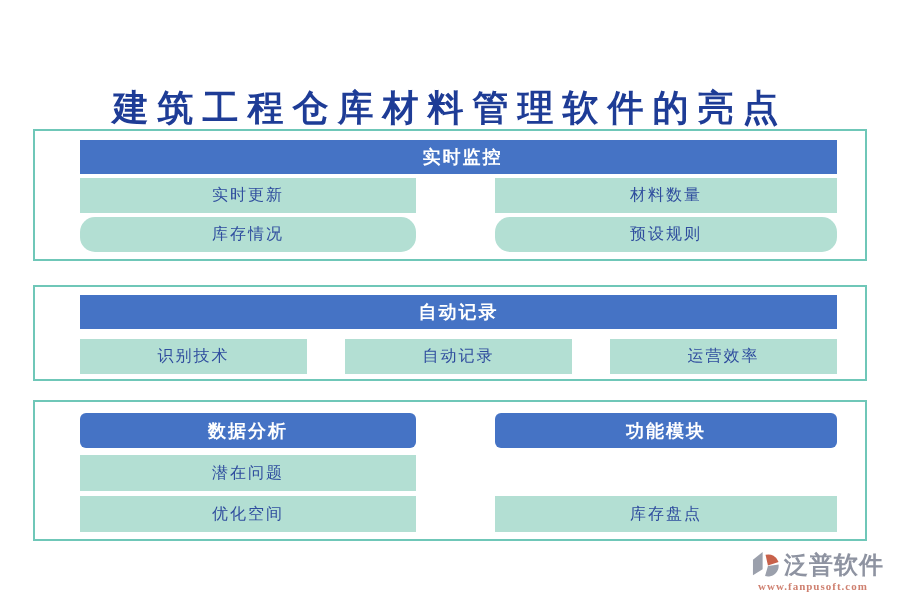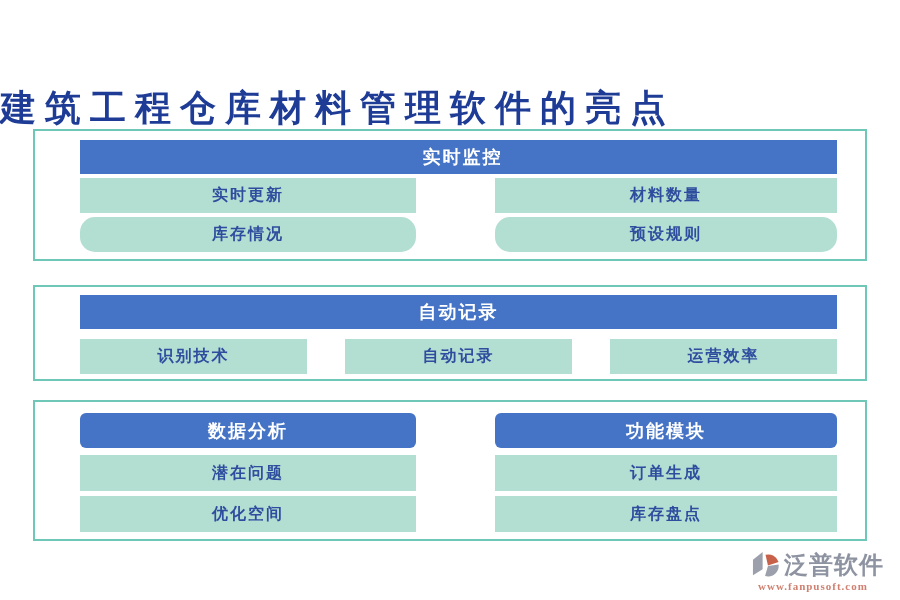--- a/index.html
+++ b/index.html
@@ -12,20 +12,21 @@
     --url-salmon:#CF8070;
     --icon-orange:#C8614A;
     --icon-gray:#9BA0AC;
   }
   *{margin:0;padding:0;box-sizing:border-box;}
   html,body{width:900px;height:600px;background:#ffffff;overflow:hidden;}
   body{font-family:"Liberation Serif","DejaVu Serif",serif;position:relative;}
 
   .title{
     position:absolute;top:84px;left:0;width:900px;
+    text-align:center;
     font-size:36px;font-weight:bold;
     letter-spacing:9px;
     color:var(--title-text,#1E3C96);
     white-space:nowrap;
   }
 
   .box{
     position:absolute;left:33px;width:834px;
     border:2px solid var(--box-border,#6FC7B8);
     background:#ffffff;
@@ -45,21 +46,21 @@
   }
   .bar-full{left:45px;width:757px;height:34px;}
   .box1 .bar-full{top:9px;padding-left:8px;}
   .box2 .bar-full{top:8px;}
   .bar-half{top:11px;height:35px;border-radius:6px;}
 
   .pill{
     position:absolute;
     background:var(--item-bg,#B3DFD3);
     color:var(--item-text,#2F4D9E);
-    font-size:16px;font-weight:bold;
+    font-size:16px;font-weight:normal;
     display:flex;align-items:center;justify-content:center;
     letter-spacing:2px;
     height:35px;
   }
   
   .c1{left:45px;width:336px;}
   .c2{left:460px;width:342px;}
   .box1 .r1{top:47px;}
   .box1 .r2{top:86px;border-radius:15px;}
   .box3 .r1{top:53px;height:36px;}
@@ -107,21 +108,20 @@
   <div class="bar bar-full">自动记录</div>
   <div class="pill t1">识别技术</div>
   <div class="pill t2">自动记录</div>
   <div class="pill t3">运营效率</div>
 </section>
 
 <section class="box box3">
   <div class="bar bar-half c1">数据分析</div>
   <div class="bar bar-half c2">功能模块</div>
   <div class="pill c1 r1">潜在问题</div>
-  <div class="pill c2 r1">订单生成</div>
   <div class="pill c1 r2">优化空间</div>
   <div class="pill c2 r2">库存盘点</div>
 </section>
 
 <div class="brand">
   <div class="brand-row">
     <svg class="logo-svg" viewBox="0 0 30 30" aria-hidden="true">
       <polygon points="1,10 11,2 11,20 1,26" fill="#9BA0AC"></polygon>
       <path d="M14,5 A11 11 0 0 1 27.5,12.5 L16.5,16 Z" fill="#C8614A"></path>
       <path d="M27.5,15 A11 11 0 0 1 13.5,27 L16.5,16.5 Z" fill="#9BA0AC"></path>

